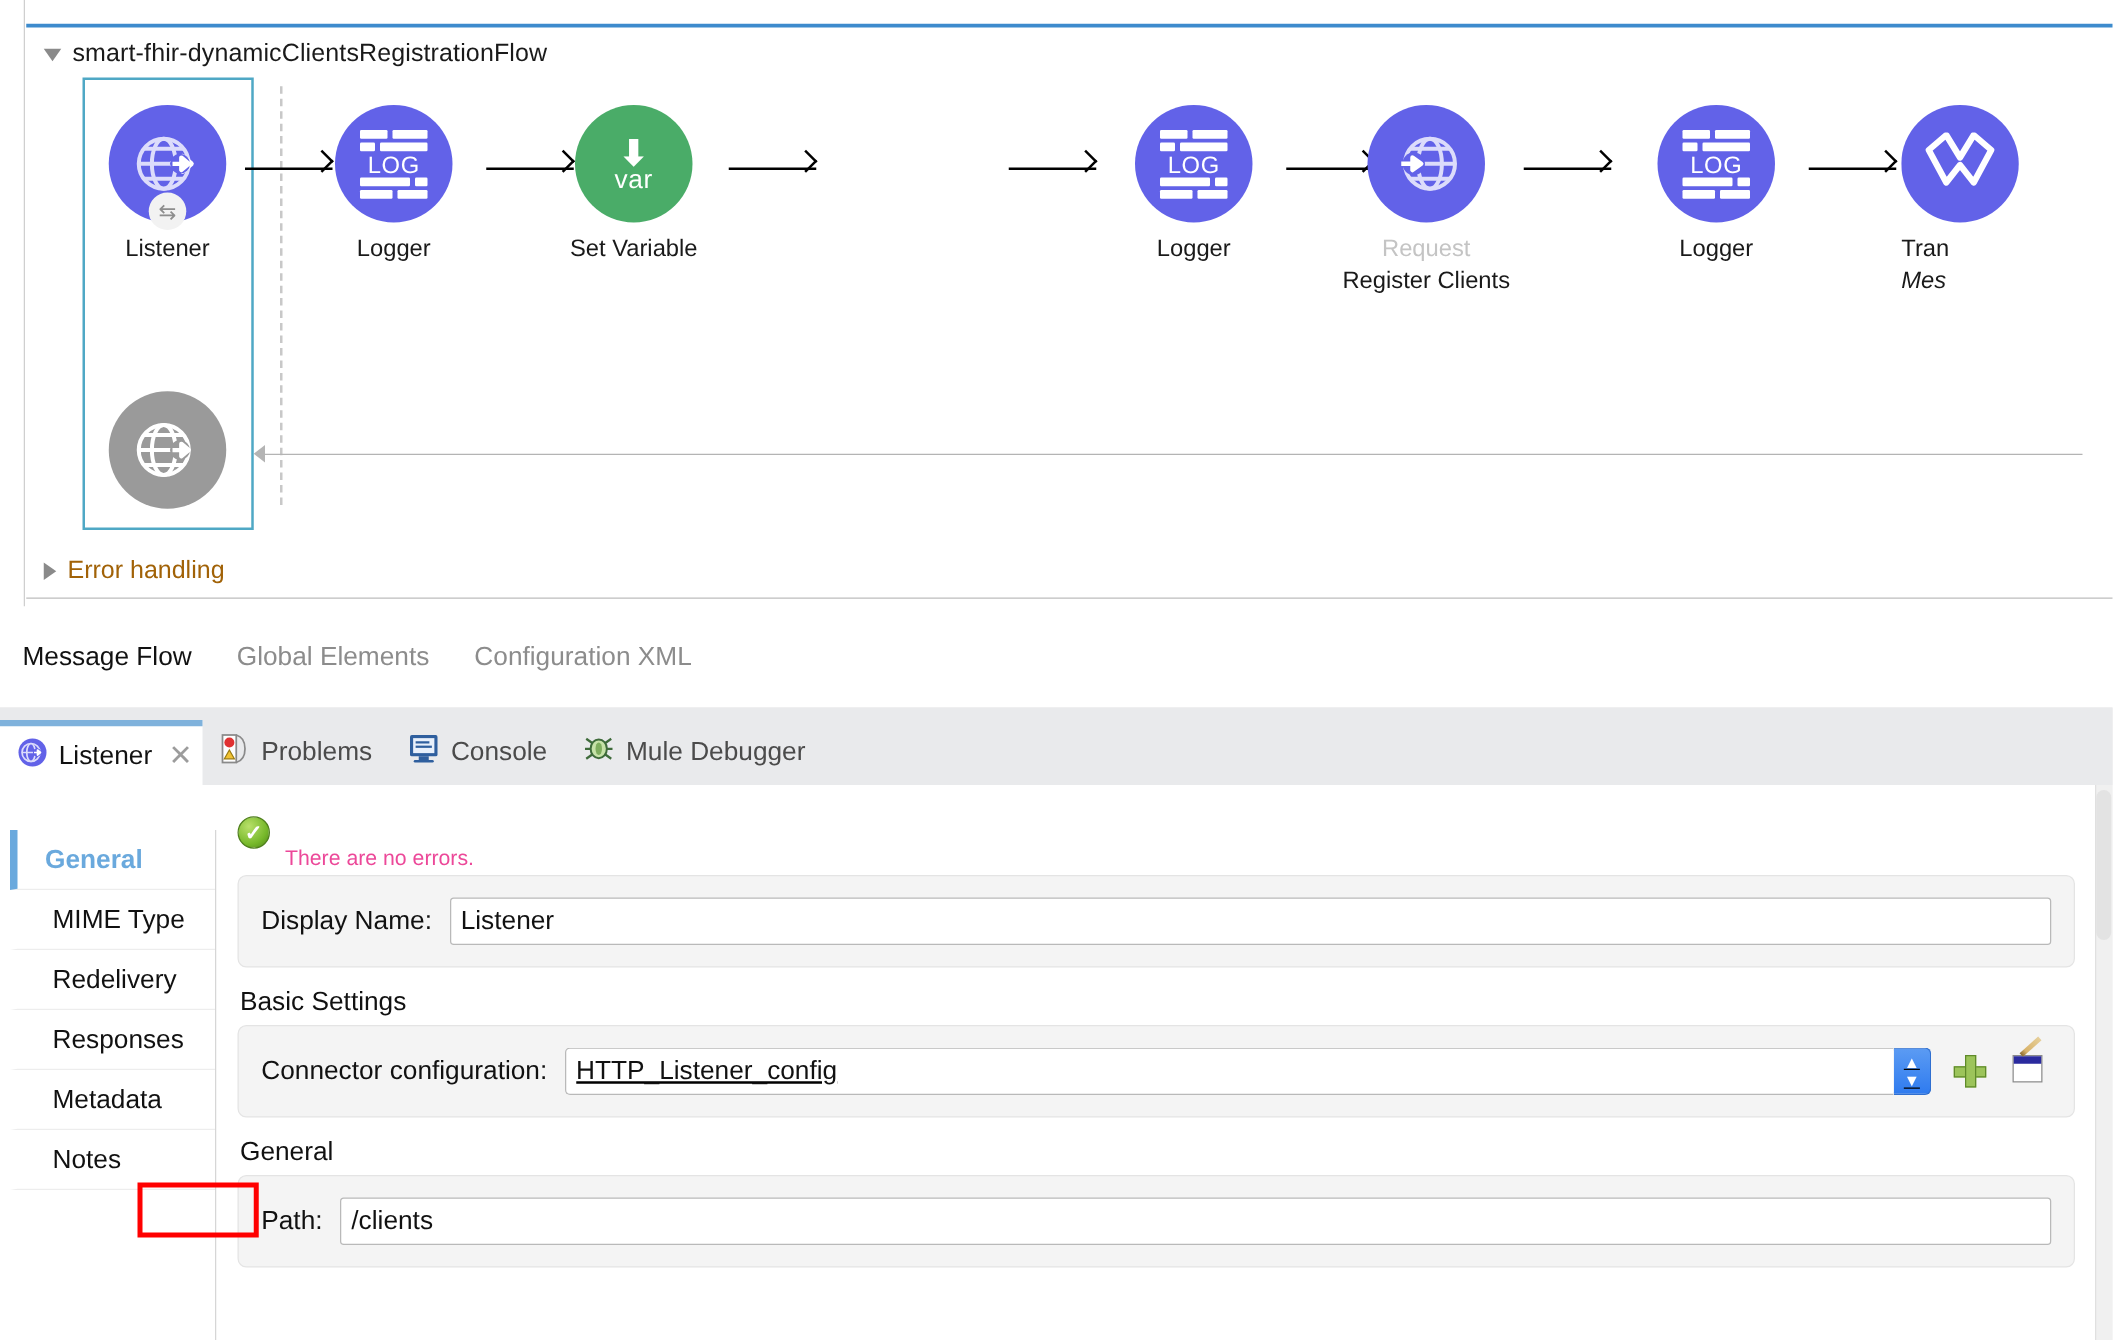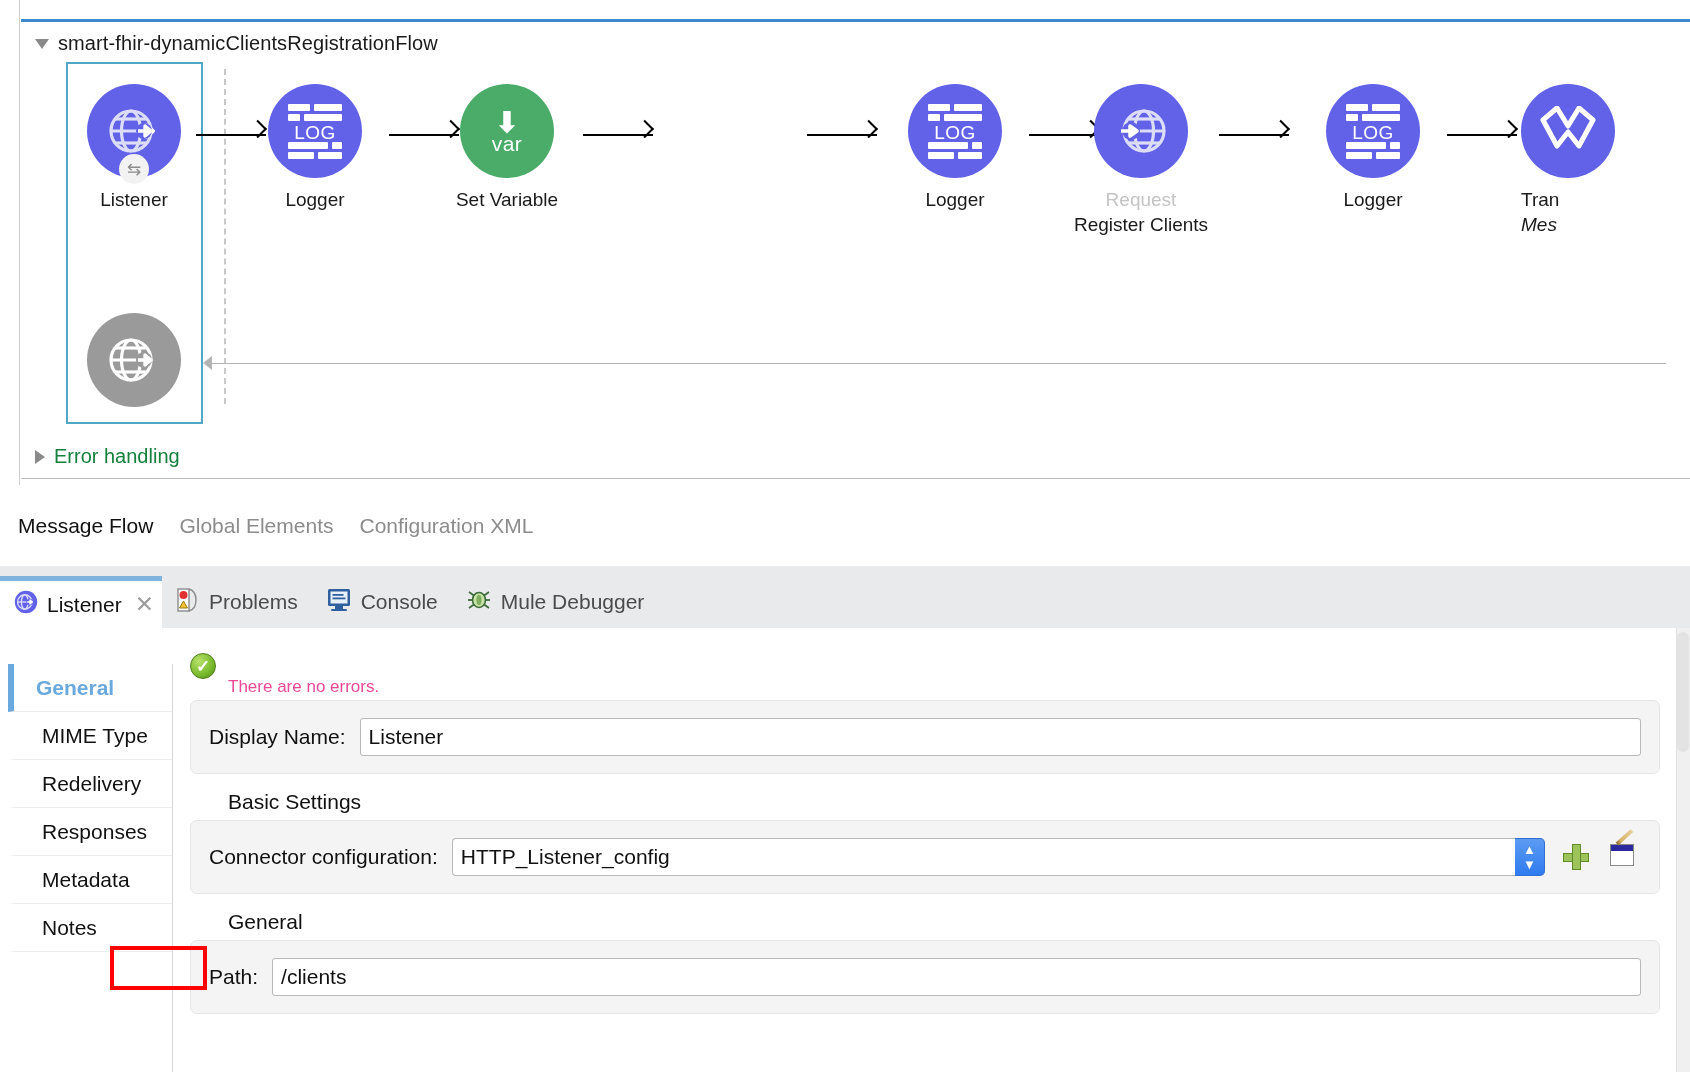--- a/index.html
+++ b/index.html
@@ -40,21 +40,21 @@
     border-top: 7px solid transparent;
     border-bottom: 7px solid transparent;
     border-left: 10px solid #8a8a8a;
   }
   .flow-title { font-size: 20px; color: #1a1a1a; letter-spacing: 0.1px; }
 
   .error-handling-row {
     position: absolute; left: 14px; bottom: 10px;
     display: flex; align-items: center; gap: 9px;
   }
-  .error-handling-label { font-size: 20px; color: #15803d; }
+  .error-handling-label { font-size: 20px; color: #a16207; }
 
   
   .source-box {
     position: absolute; left: 45px; top: 40px;
     width: 137px; height: 362px;
     border: 2px solid #4fa8c5;
     background: #ffffff;
   }
   .vdash {
     position: absolute; left: 203px; top: 47px;
@@ -127,21 +127,21 @@
     position: absolute; left: 50%; bottom: -6px; transform: translateX(-50%);
     width: 30px; height: 30px; border-radius: 50%;
     background: #f2f2f2; color: #8d8d8d;
     font-size: 17px; display: flex; align-items: center; justify-content: center;
   }
 
   
   #view-tabs {
     position: absolute; left: 0; top: 495px; width: 1690px; height: 61px;
     background: #fff;
-    display: flex; align-items: center; gap: 26px; padding-left: 18px;
+    display: flex; align-items: center; gap: 36px; padding-left: 18px;
   }
   #view-tabs .vtab { font-size: 21px; color: #8c8c8c; }
   #view-tabs .vtab.active { color: #111; }
 
   
   #panel {
     position: absolute; left: 0; top: 566px; width: 1690px; height: 506px;
     background: #e9eaec;
   }
   #panel-tabbar {
@@ -205,31 +205,30 @@
   }
   .ok-badge span { color:#fff; font-size: 17px; font-weight: 700; line-height:1; }
 
   .group-box {
     background: #f4f4f4; border: 1px solid #e4e4e4; border-radius: 7px;
     margin-top: 12px; padding: 14px 18px;
   }
   .group-title {
     font-size: 21px; color: #111; margin-top: 16px; margin-bottom: 6px;
     padding-left: 2px;
-    margin-left: 36px;
   }
   .field-row { display: flex; align-items: center; gap: 14px; height: 44px; }
   .field-label { font-size: 21px; color: #111; white-space: nowrap; }
   .text-input {
     flex: 1 1 auto; height: 38px;
     background: #fff; border: 1px solid #b9b9b9; border-radius: 3px;
     font-size: 21px; color: #111; padding: 0 8px;
     font-family: "Liberation Sans", sans-serif;
   }
-  .combo-wrap { position: relative; flex: 1 1 auto; display: flex; align-items: flex-start; }
+  .combo-wrap { position: relative; flex: 1 1 auto; display: flex; align-items: flex-start; text-decoration: underline; }
   .combo-input {
     flex: 1 1 auto; height: 38px;
     background: #fff; border: 1px solid #b9b9b9; border-right: none;
     border-radius: 4px 0 0 4px;
     font-size: 21px; color: #111; padding: 0 8px;
     font-family: "Liberation Sans", sans-serif;
   }
   .combo-btn {
     width: 30px; height: 38px; border-radius: 0 5px 5px 0;
     background: linear-gradient(180deg,#5b9bf3 0%, #2f7bef 100%);

